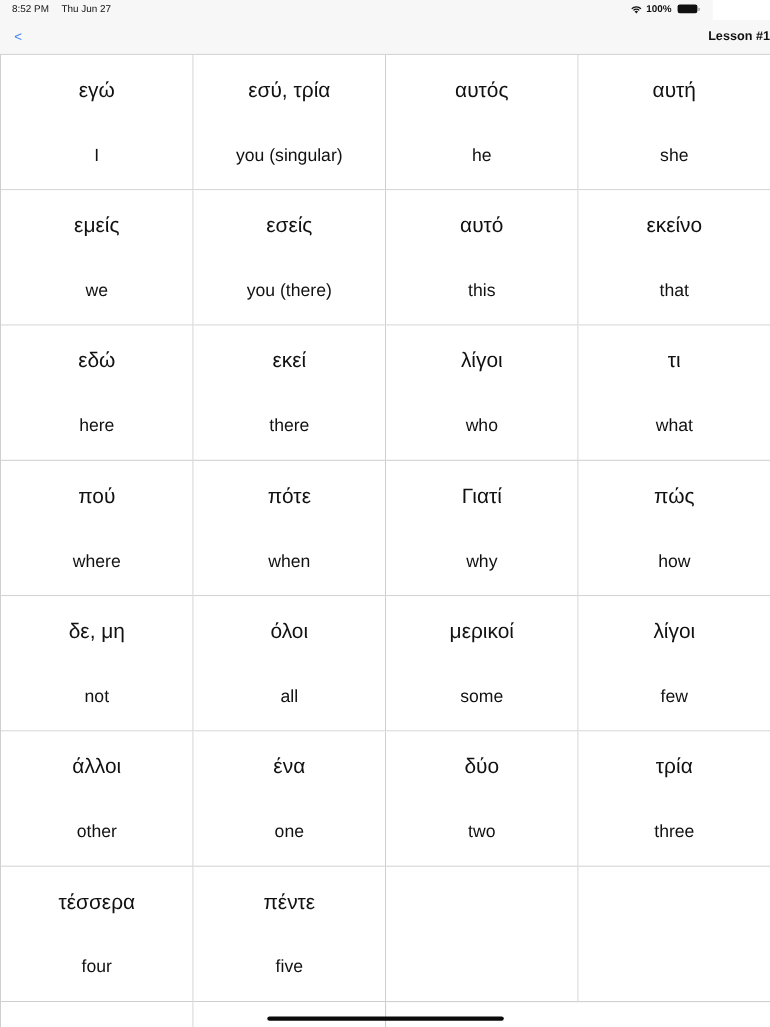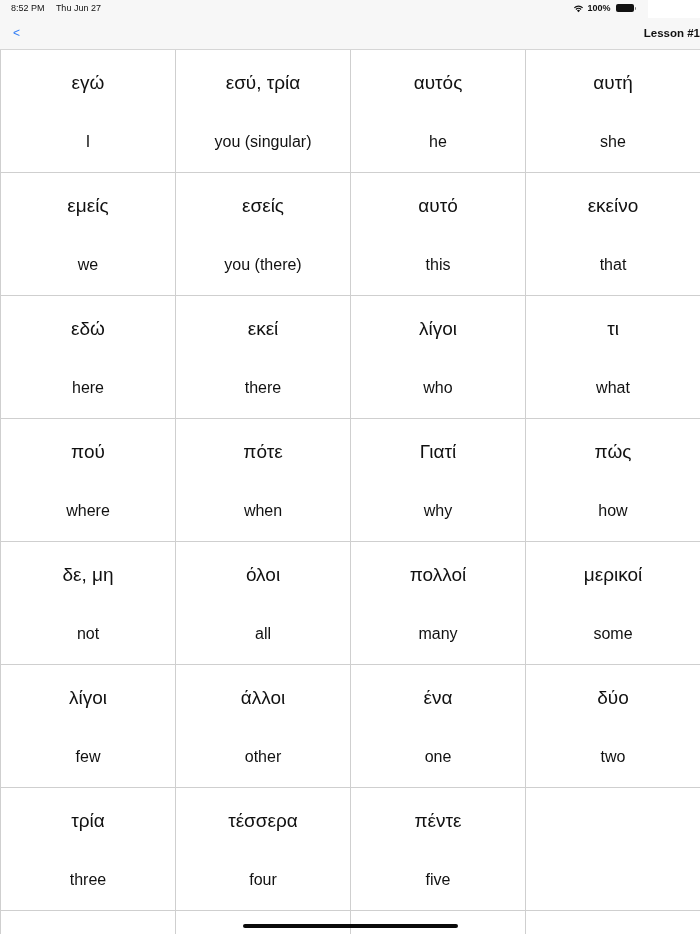--- a/index.html
+++ b/index.html
@@ -159,24 +159,20 @@
       <div class="english">how</div>
     </div>
   <div class="cell">
       <div class="greek">δε, μη</div>
       <div class="english">not</div>
     </div>
   <div class="cell">
       <div class="greek">όλοι</div>
       <div class="english">all</div>
     </div>
-  <div class="cell">
-      <div class="greek">πολλοί</div>
-      <div class="english">many</div>
-    </div>
 
   <div class="cell">
       <div class="greek">μερικοί</div>
       <div class="english">some</div>
     </div>
   <div class="cell">
       <div class="greek">λίγοι</div>
       <div class="english">few</div>
     </div>
   <div class="cell">

